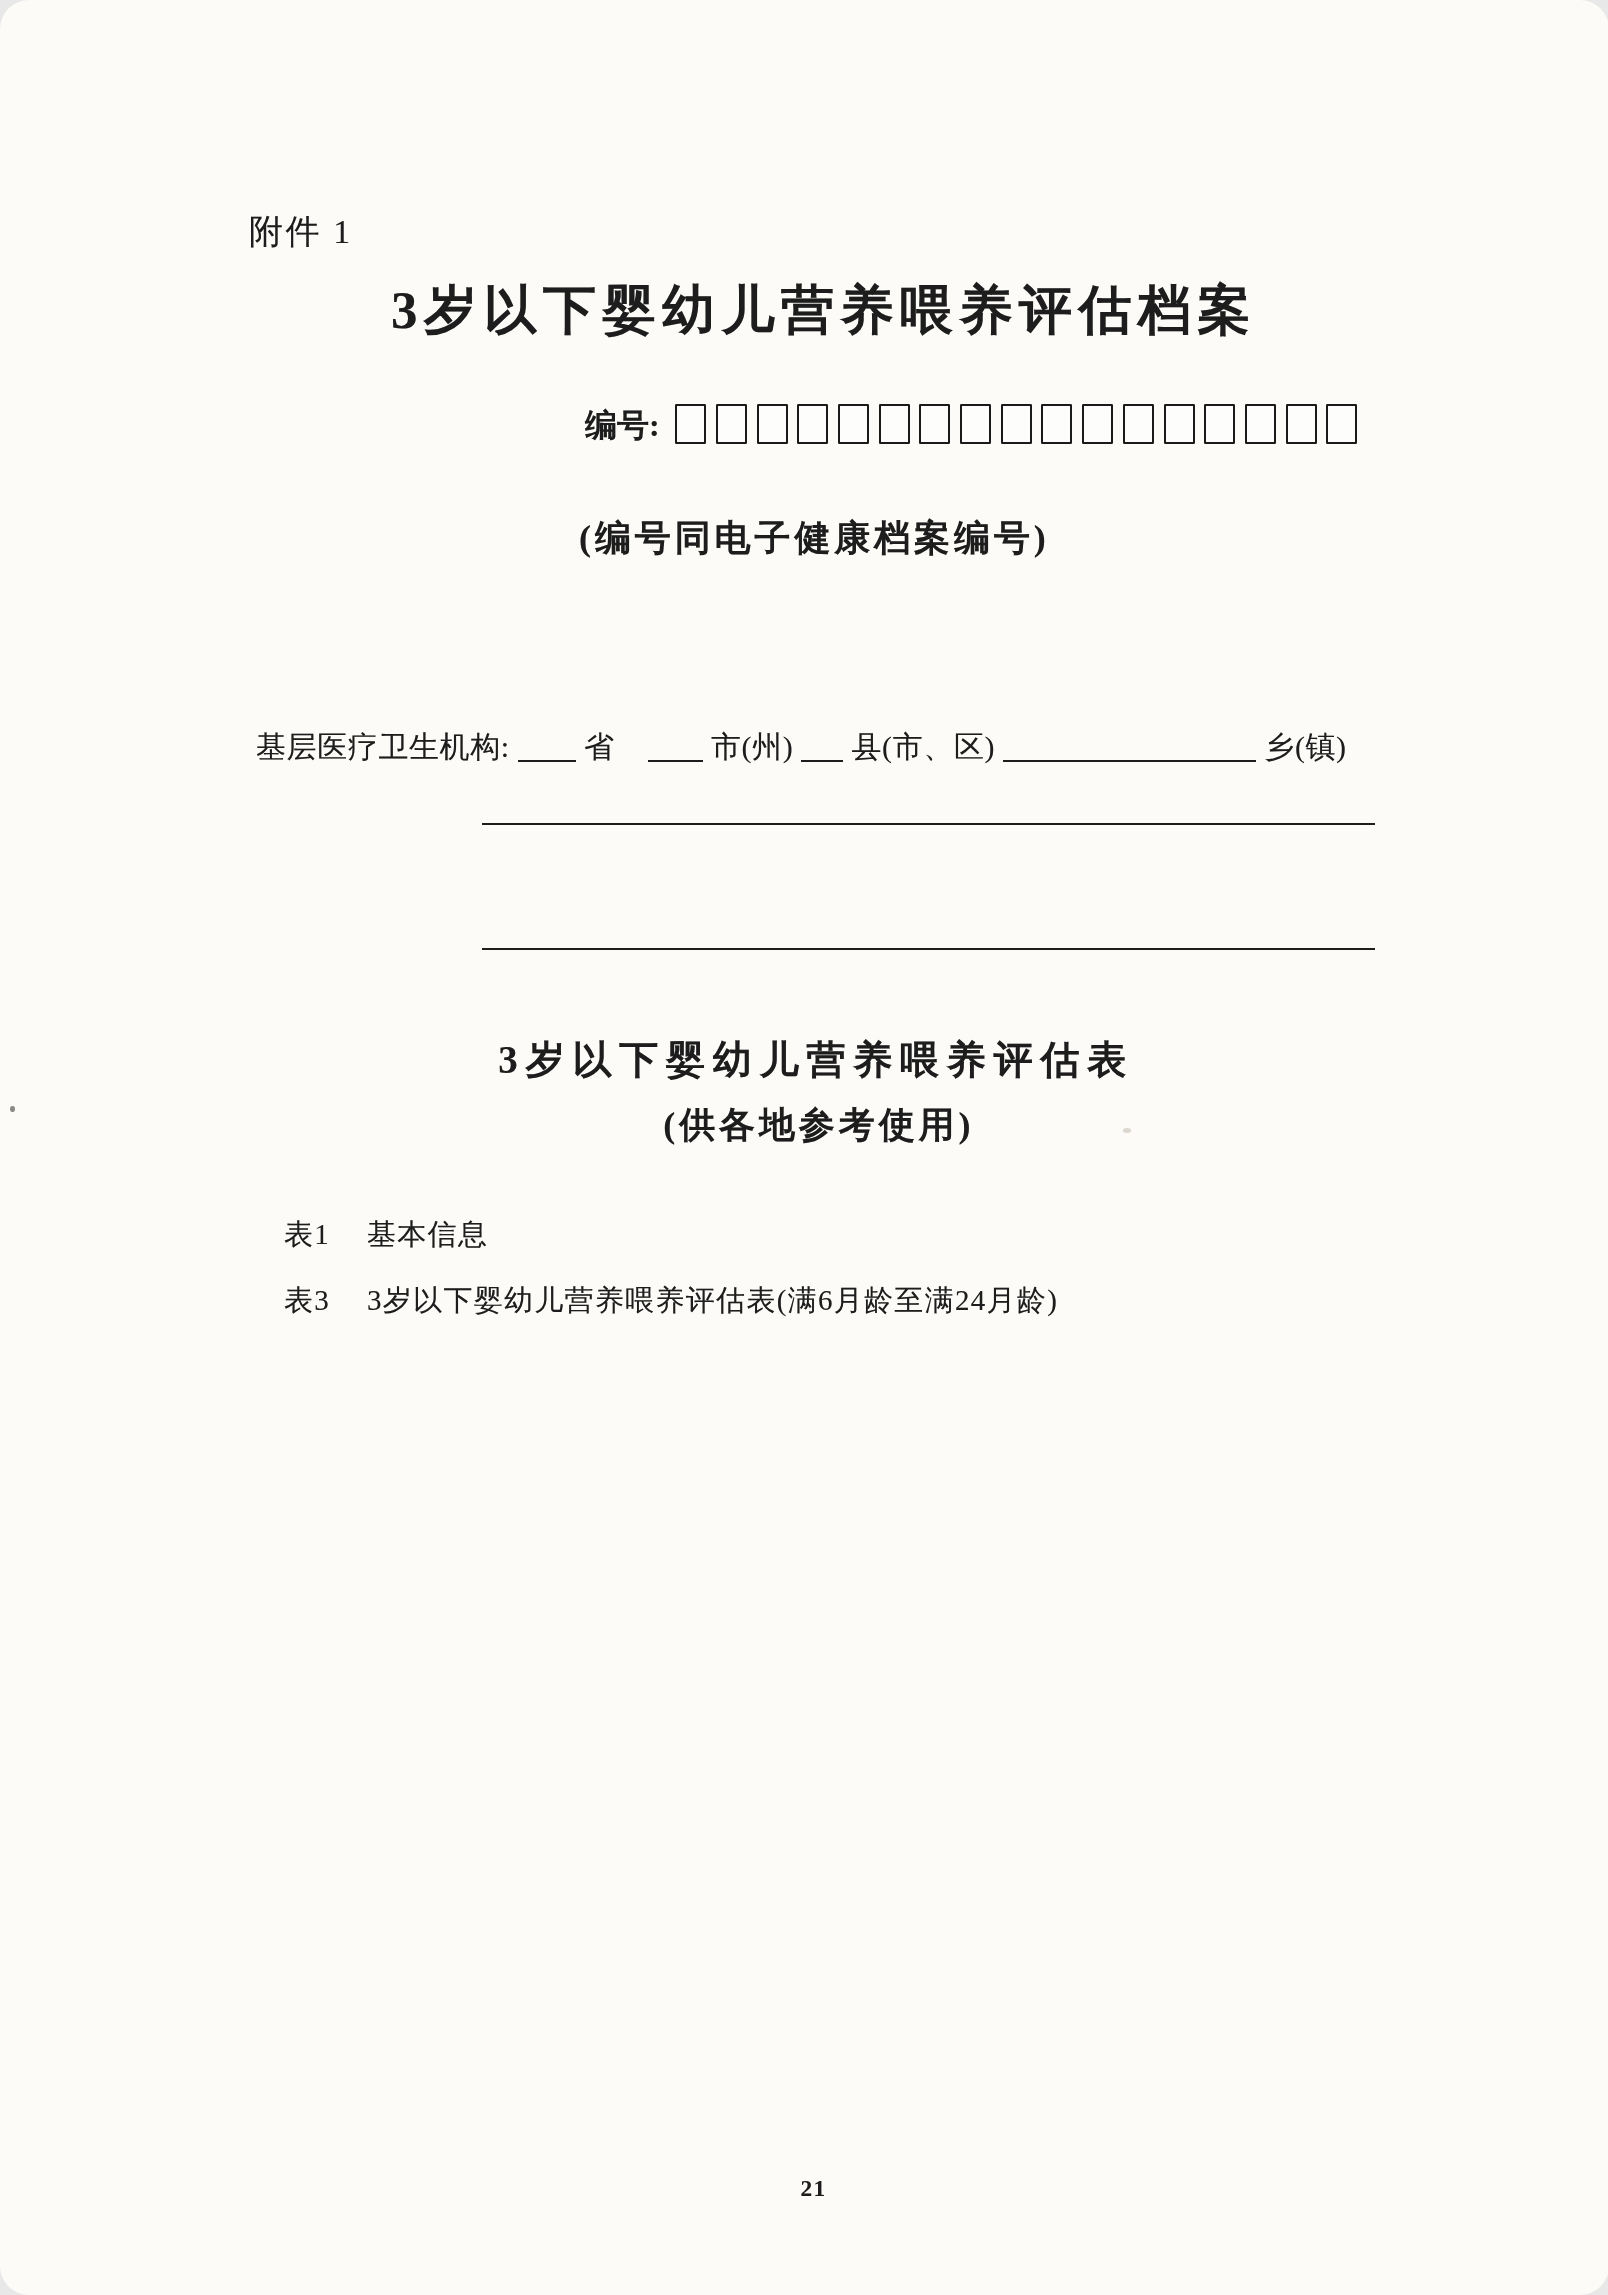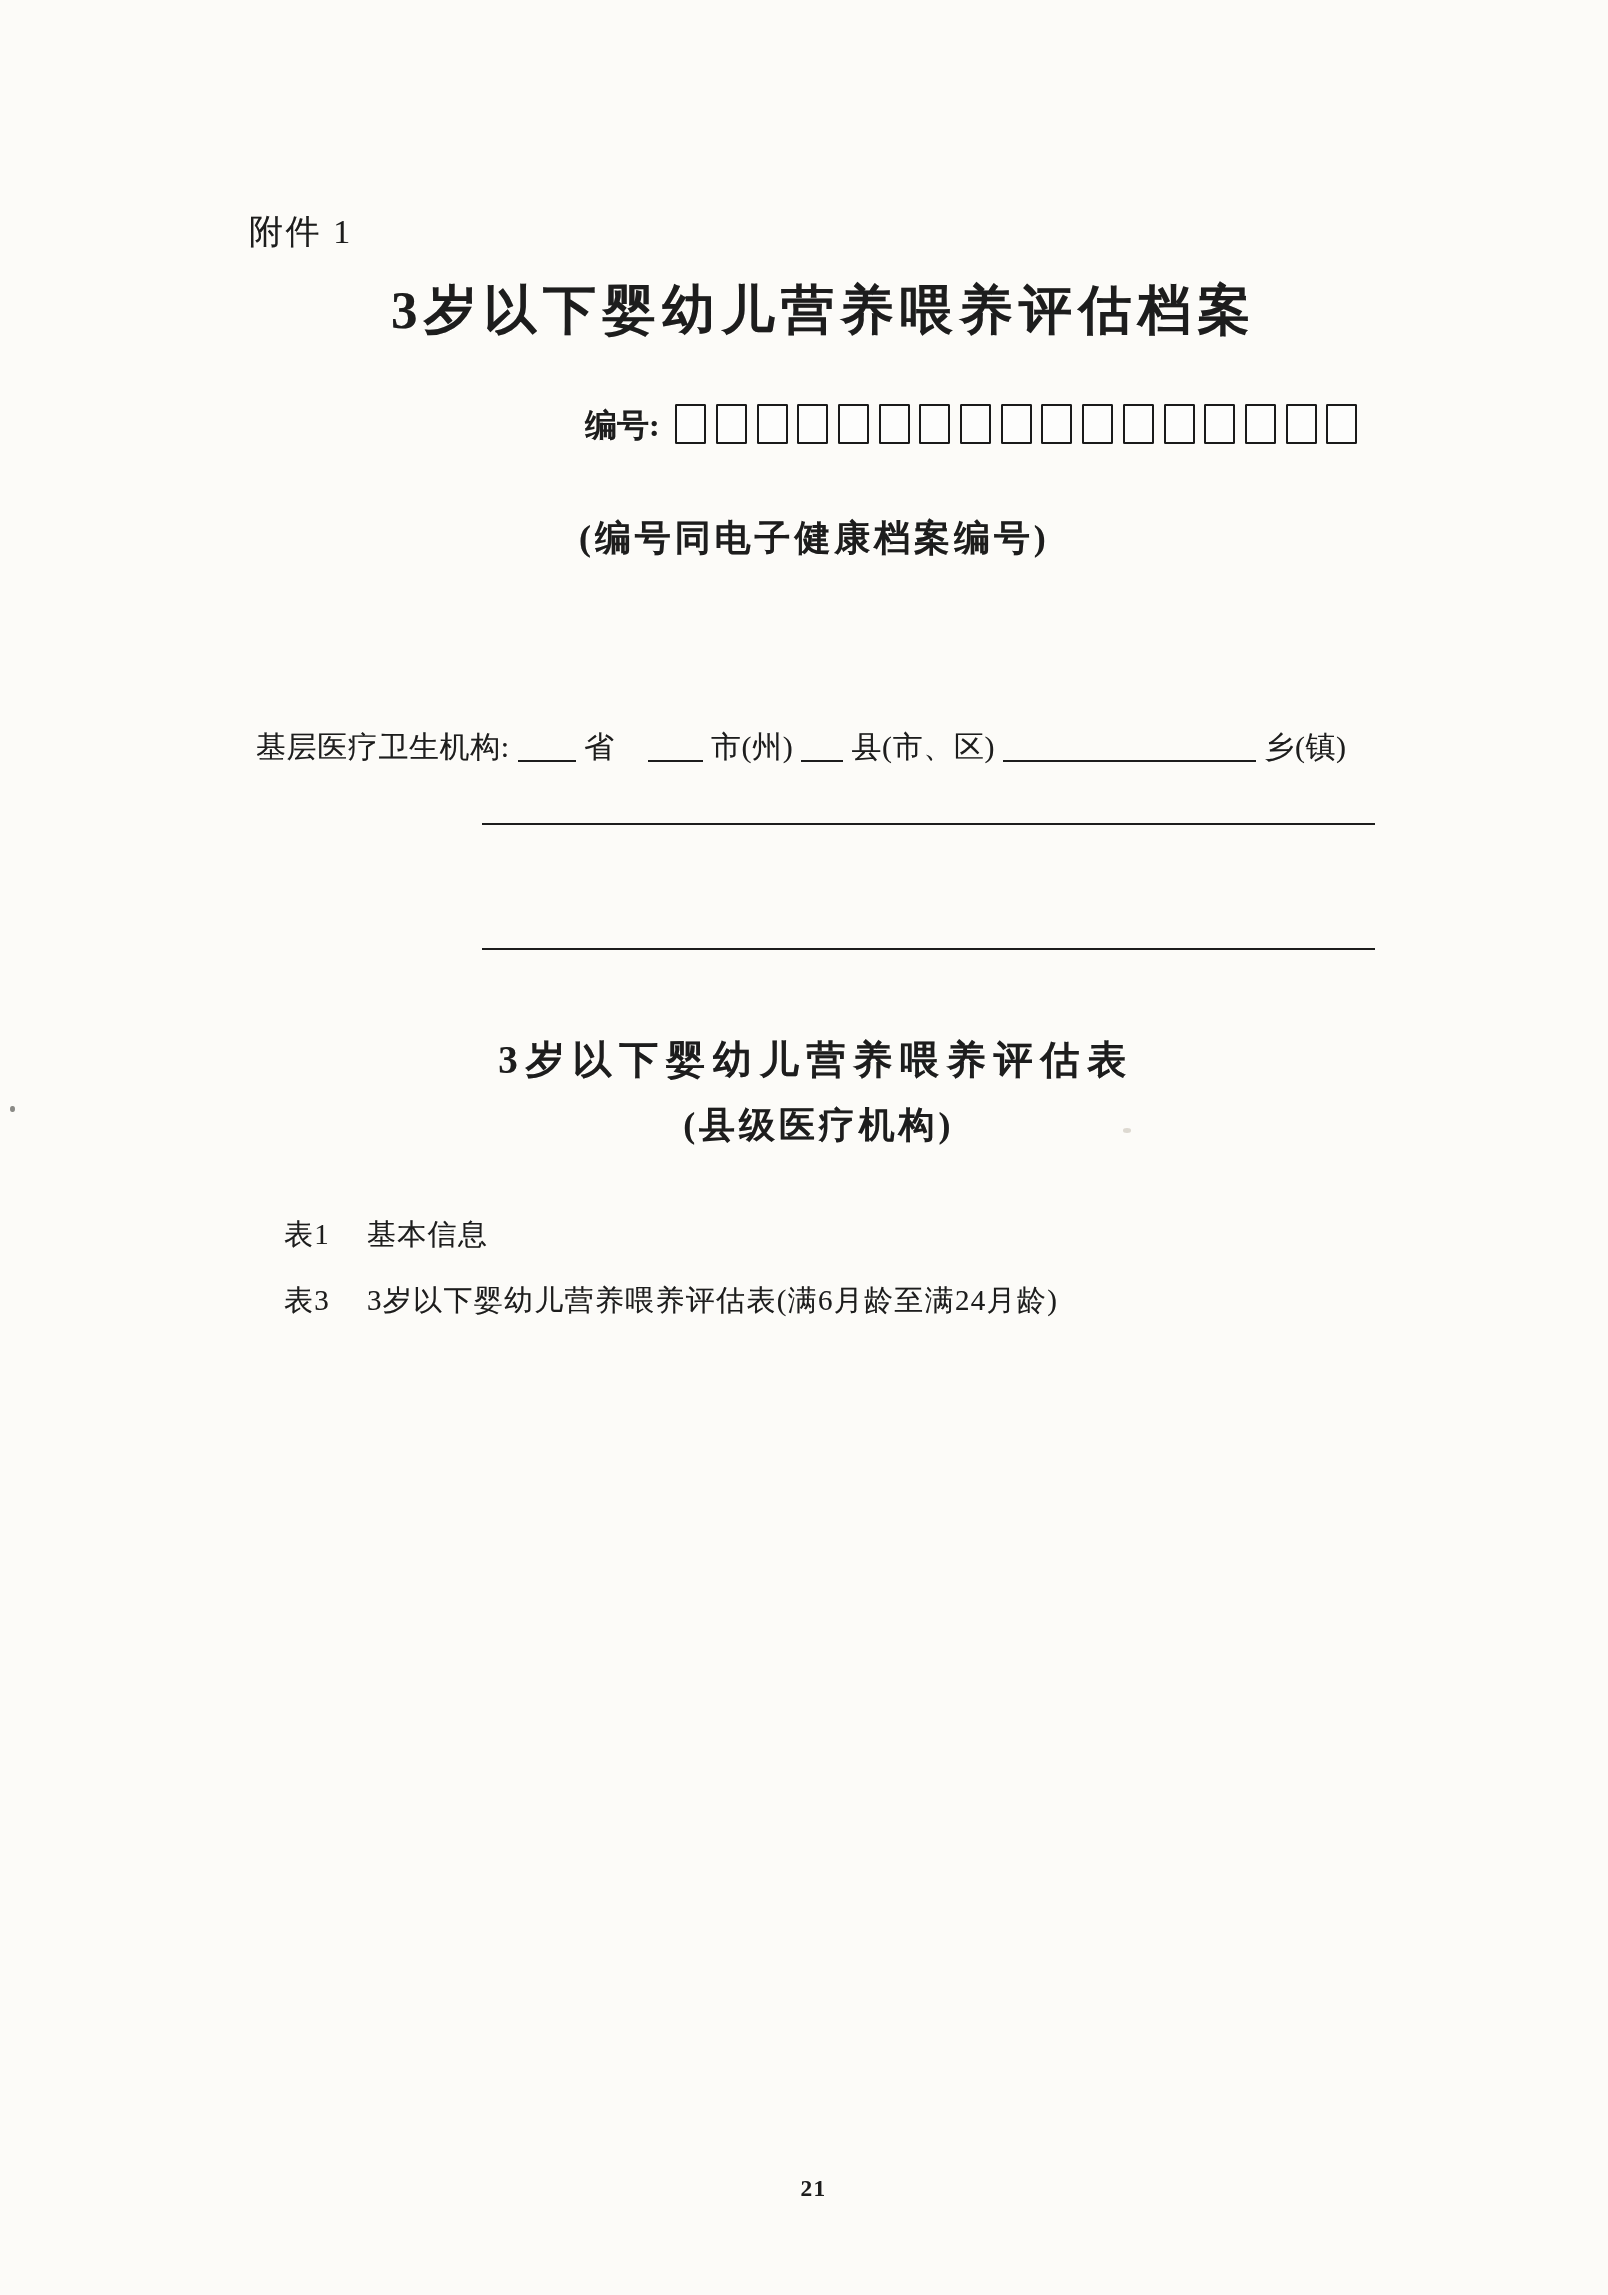--- a/index.html
+++ b/index.html
@@ -5,20 +5,21 @@
   html,body{margin:0;padding:0;background:#e8e8e8;}
   .page{
     position:relative;
     width:1609px;height:2295px;
     margin:0 auto;
     background:#fcfbf8;
     font-family:"Liberation Serif","DejaVu Serif",serif;
     color:#1d1d1d;
     overflow:hidden;
     text-shadow:0 0 0.6px rgba(40,40,40,.38);
+    border-radius:29px;
   }
   .abs{position:absolute;}
   .attachment{
     left:249px;top:209px;
     font-size:34px;letter-spacing:2.6px;
   }
   .doc-title{
     left:calc(50% + 10.4px);top:275px;
     transform:translateX(-50%);
     font-size:53px;font-weight:bold;letter-spacing:6.5px;white-space:nowrap;margin-left:9px;
@@ -146,21 +147,21 @@
     <span class="blank b-390"></span>
     <span>乡(镇)</span>
   </div>
 
   <div class="abs cont-line cont-line-1"></div>
 
 
   <div class="abs cont-line cont-line-2"></div>
 
   <div class="abs section-title">3岁以下婴幼儿营养喂养评估表</div>
-  <div class="abs section-subtitle">(县级医疗机构)</div>
+  <div class="abs section-subtitle">(供各地参考使用)</div>
 
   <div class="abs toc">
     <div class="toc-row">
       <span class="toc-num">表1</span><span>基本信息</span>
     </div>
     <div class="toc-row">
       <span class="toc-num">表3</span><span>3岁以下婴幼儿营养喂养评估表(满6月龄至满24月龄)</span>
     </div>
   </div>
 

